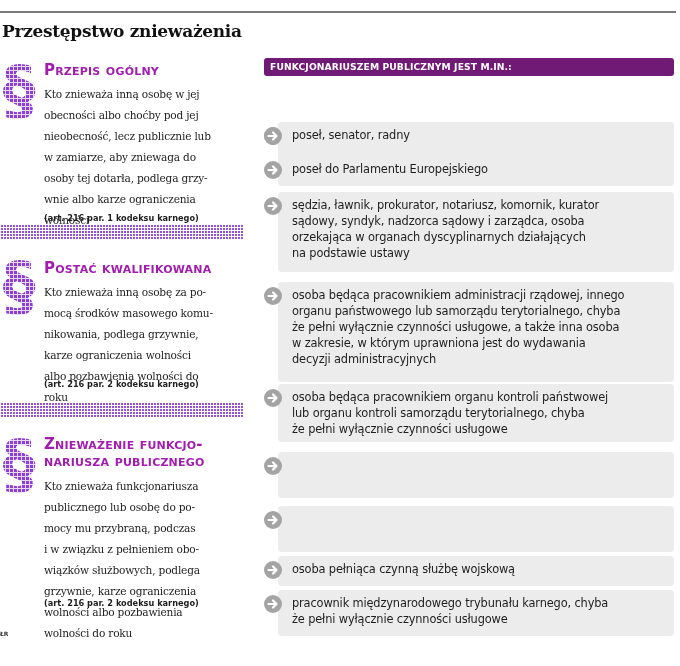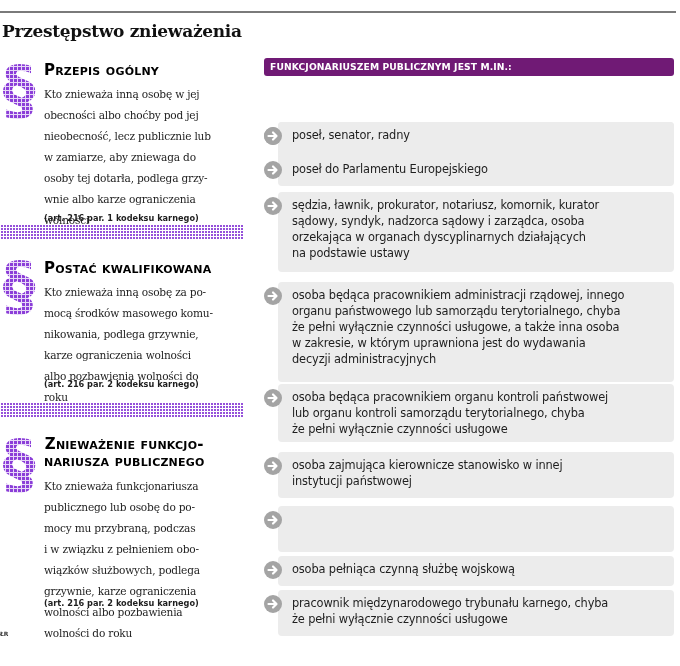--- a/index.html
+++ b/index.html
@@ -12,21 +12,21 @@
   .law .sect { position: absolute; left: 2px; top: 0; width: 34px; height: 60px; }
   .sect-wrap { position: relative; width: 34px; height: 60px; overflow: hidden; }
   .sect-wrap::after {
     content: ""; position: absolute; inset: 0;
     background:
       repeating-linear-gradient(90deg, transparent 0 3px, #fff 3px 4px),
       repeating-linear-gradient(0deg, transparent 0 3px, #fff 3px 4px);
     opacity: 0.8; pointer-events: none;
   }
   .sect-wrap span { position: absolute; left: 0; top: -4px; width: 34px; text-align: center; font-family: "DejaVu Sans", sans-serif; font-weight: bold; font-size: 66px; line-height: 66px; color: #8b3ed8; }
-  .law .heading { position: absolute; left: 44px; top: 0; font-family: "DejaVu Sans", sans-serif; font-weight: bold; color: #000000; font-variant: small-caps; font-size: 15px; line-height: 17px; letter-spacing: 0.2px; text-align: center; }
+  .law .heading { position: absolute; left: 44px; top: 0; font-family: "DejaVu Sans", sans-serif; font-weight: bold; color: #a21caf; font-variant: small-caps; font-size: 15px; line-height: 17px; letter-spacing: 0.2px; }
   .law .body { position: absolute; left: 44px; font-family: "DejaVu Serif", serif; font-size: 10.6px; line-height: 21px; color: #1e1e1e; white-space: pre-line; letter-spacing: -0.2px; }
   .law .ref { position: absolute; left: 44px; font-family: "DejaVu Sans", sans-serif; font-weight: bold; font-size: 8.2px; color: #1e1e1e; }
 
   .divider-band {
     position: absolute; left: 0; width: 244px; height: 16px;
     background:
       repeating-linear-gradient(90deg, #ffffff 0 1px, transparent 1px 3px),
       repeating-linear-gradient(0deg, #ffffff 0 1px, transparent 1px 3px),
       #8a3fd6;
     opacity: 0.9;
@@ -166,22 +166,20 @@
       <div class="txt">osoba będąca pracownikiem organu kontroli państwowej
 lub organu kontroli samorządu terytorialnego, chyba
 że pełni wyłącznie czynności usługowe</div>
     </div>
     <div class="item" style="top: 452px; height: 46px;">
       <div class="arrow">
         <svg width="12" height="12" viewBox="0 0 12 12">
           <path d="M1.5 6 H9 M6 2.5 L9.5 6 L6 9.5" stroke="#fff" stroke-width="2.2" fill="none" stroke-linecap="round" stroke-linejoin="round"></path>
         </svg>
       </div>
-      <div class="txt">osoba zajmująca kierownicze stanowisko w innej
-instytucji państwowej</div>
     </div>
     <div class="item" style="top: 506px; height: 46px;">
       <div class="arrow">
         <svg width="12" height="12" viewBox="0 0 12 12">
           <path d="M1.5 6 H9 M6 2.5 L9.5 6 L6 9.5" stroke="#fff" stroke-width="2.2" fill="none" stroke-linecap="round" stroke-linejoin="round"></path>
         </svg>
       </div>
     </div>
     <div class="item" style="top: 556px; height: 30px;">
       <div class="arrow">

